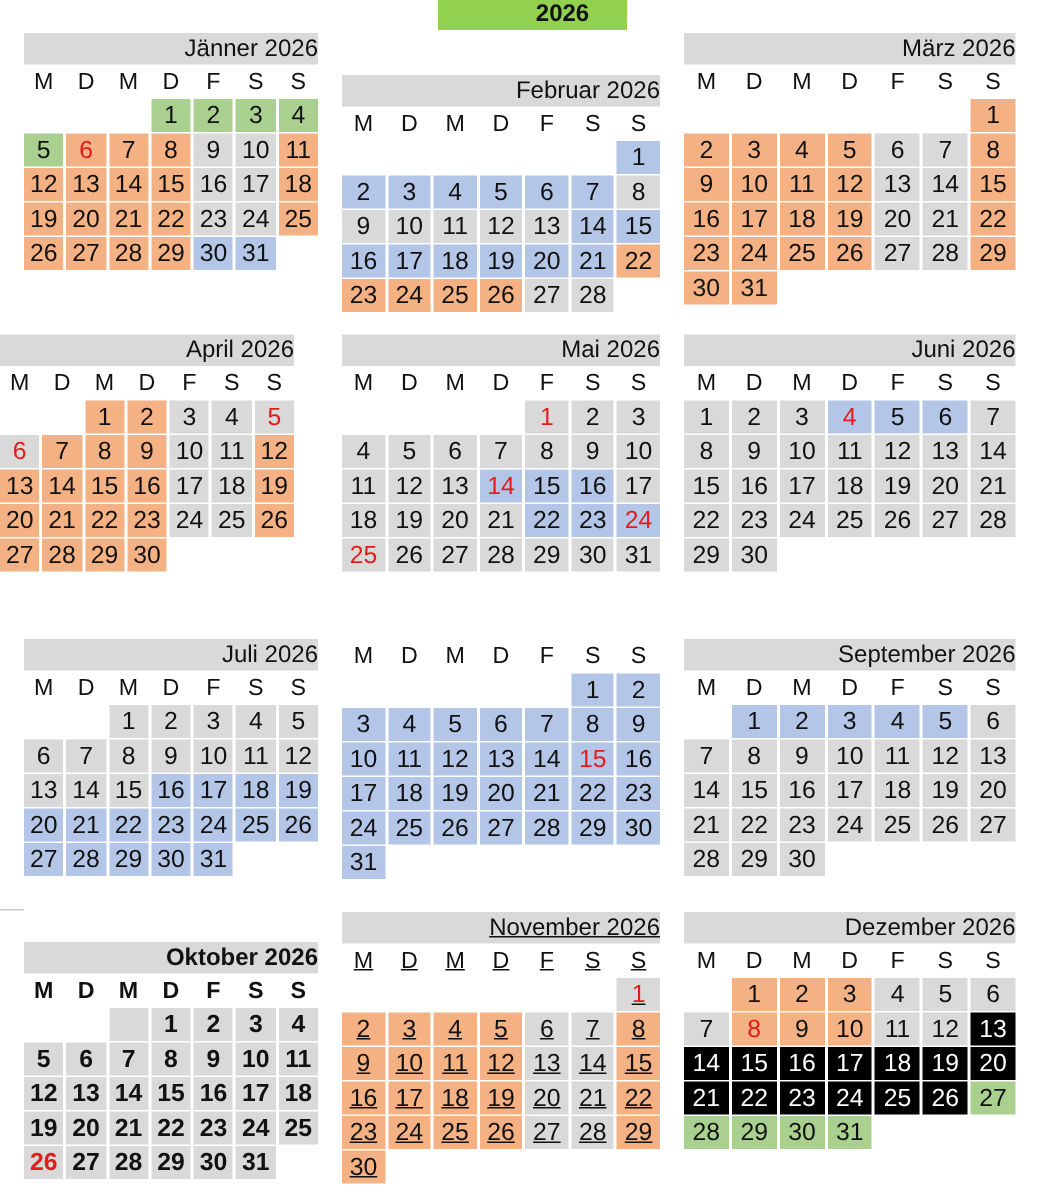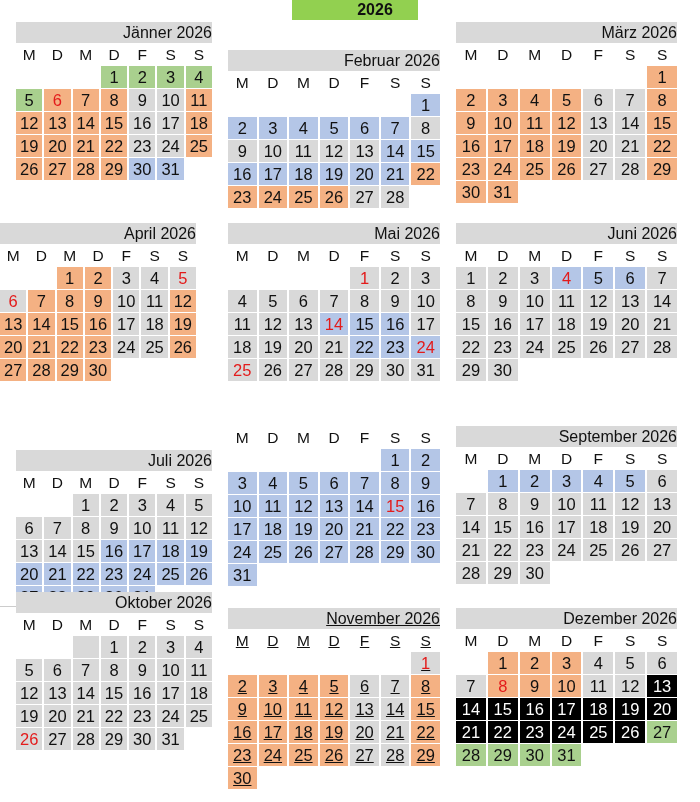--- a/index.html
+++ b/index.html
@@ -374,21 +374,21 @@
       <div class="week">
         <div class="cell c-x">29</div>
         <div class="cell c-x">30</div>
         <div class="cell c-n"></div>
         <div class="cell c-n"></div>
         <div class="cell c-n"></div>
         <div class="cell c-n"></div>
         <div class="cell c-n"></div>
       </div>
     </div>
-    <div class="month" style="left: 16px; top: 426px; width: 196px; margin-top: 24px;">
+    <div class="month" style="left: 16px; top: 426px; width: 196px;">
       <div class="month-title">Juli 2026</div>
       <div class="weekdays">
         <div>M</div>
         <div>D</div>
         <div>M</div>
         <div>D</div>
         <div>F</div>
         <div>S</div>
         <div>S</div>
       </div>
@@ -553,21 +553,21 @@
       <div class="week">
         <div class="cell c-x">28</div>
         <div class="cell c-x">29</div>
         <div class="cell c-x">30</div>
         <div class="cell c-n"></div>
         <div class="cell c-n"></div>
         <div class="cell c-n"></div>
         <div class="cell c-n"></div>
       </div>
     </div>
-    <div class="month" style="left: 16px; top: 592px; width: 196px;">
+    <div class="month" style="left: 16px; top: 628px; width: 196px; font-weight: bold;">
       <div class="month-title">Oktober 2026</div>
       <div class="weekdays">
         <div>M</div>
         <div>D</div>
         <div>M</div>
         <div>D</div>
         <div>F</div>
         <div>S</div>
         <div>S</div>
       </div>

